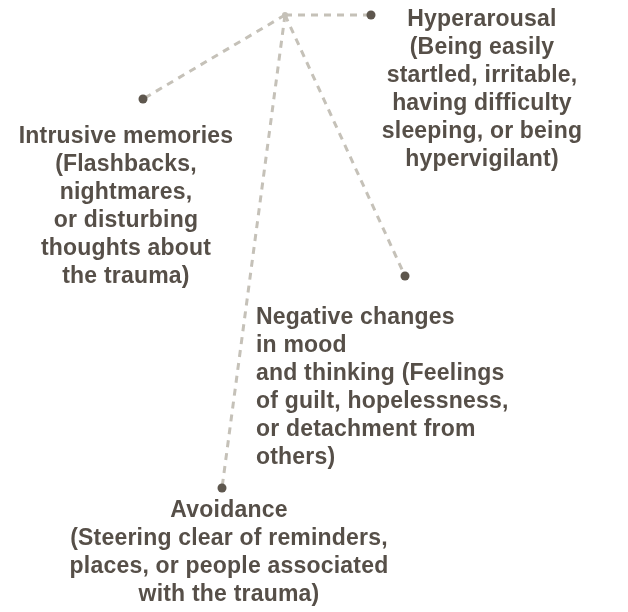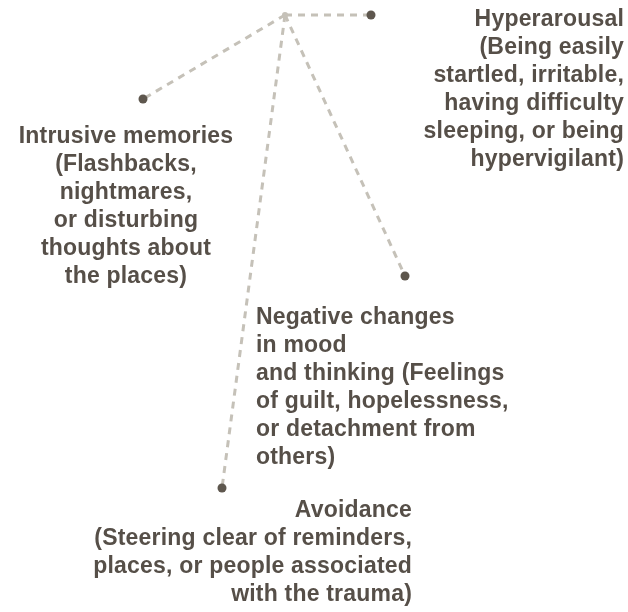--- a/index.html
+++ b/index.html
@@ -28,41 +28,41 @@
   .node-label {
     position: absolute;
     white-space: pre;
     font-size: 23px;
     line-height: 28px;
     font-weight: 700;
     color: #564F48;
     letter-spacing: 0.2px;
   }
   .label-hyperarousal {
-    left: 388px;
+    left: 364px;
     top: 4px;
     width: 236px;
-    text-align: right;
+    text-align: center;
   }
   .label-intrusive {
     left: 0px;
     top: 121px;
     width: 252px;
     text-align: center;
   }
   .label-negative {
     left: 256px;
     top: 302px;
     width: 320px;
   }
   .label-avoidance {
-    left: 32px;
+    left: 39px;
     top: 495px;
     width: 380px;
-    text-align: right;
+    text-align: center;
   }
 </style>
 </head>
 <body>
 
 <div class="stage">
   <svg id="connector-svg" xmlns="http://www.w3.org/2000/svg" viewBox="0 0 628 612">
       <line x1="285" y1="15" x2="371" y2="15" stroke="#c5c1b8" stroke-width="3" stroke-dasharray="7 6"></line>
       <line x1="285" y1="15" x2="143" y2="99" stroke="#c5c1b8" stroke-width="3" stroke-dasharray="7 6"></line>
       <line x1="285" y1="15" x2="405" y2="276" stroke="#c5c1b8" stroke-width="3" stroke-dasharray="7 6"></line>
@@ -79,21 +79,21 @@
 startled, irritable,
 having difficulty
 sleeping, or being
 hypervigilant)</div>
 
   <div class="node-label label-intrusive">Intrusive memories
 (Flashbacks,
 nightmares,
 or disturbing
 thoughts about
-the places)</div>
+the trauma)</div>
 
   <div class="node-label label-negative">Negative changes
 in mood
 and thinking (Feelings
 of guilt, hopelessness,
 or detachment from
 others)</div>
 
   <div class="node-label label-avoidance">Avoidance
 (Steering clear of reminders,

